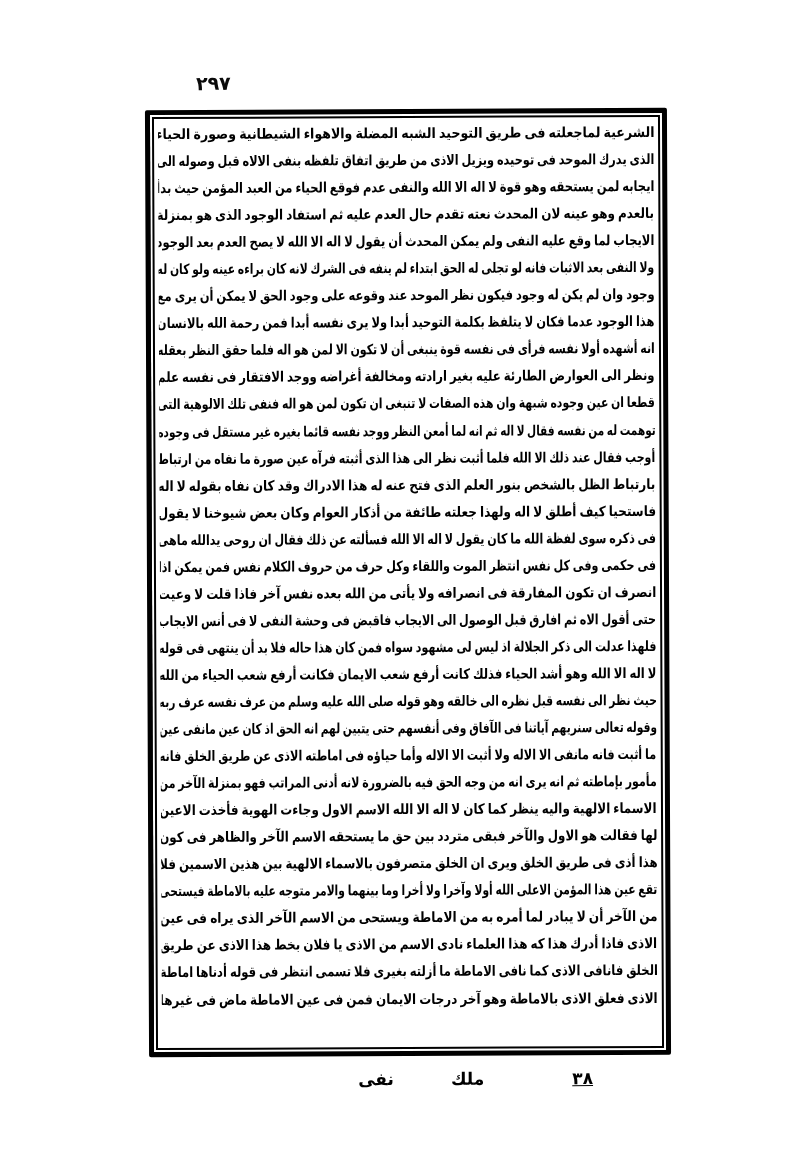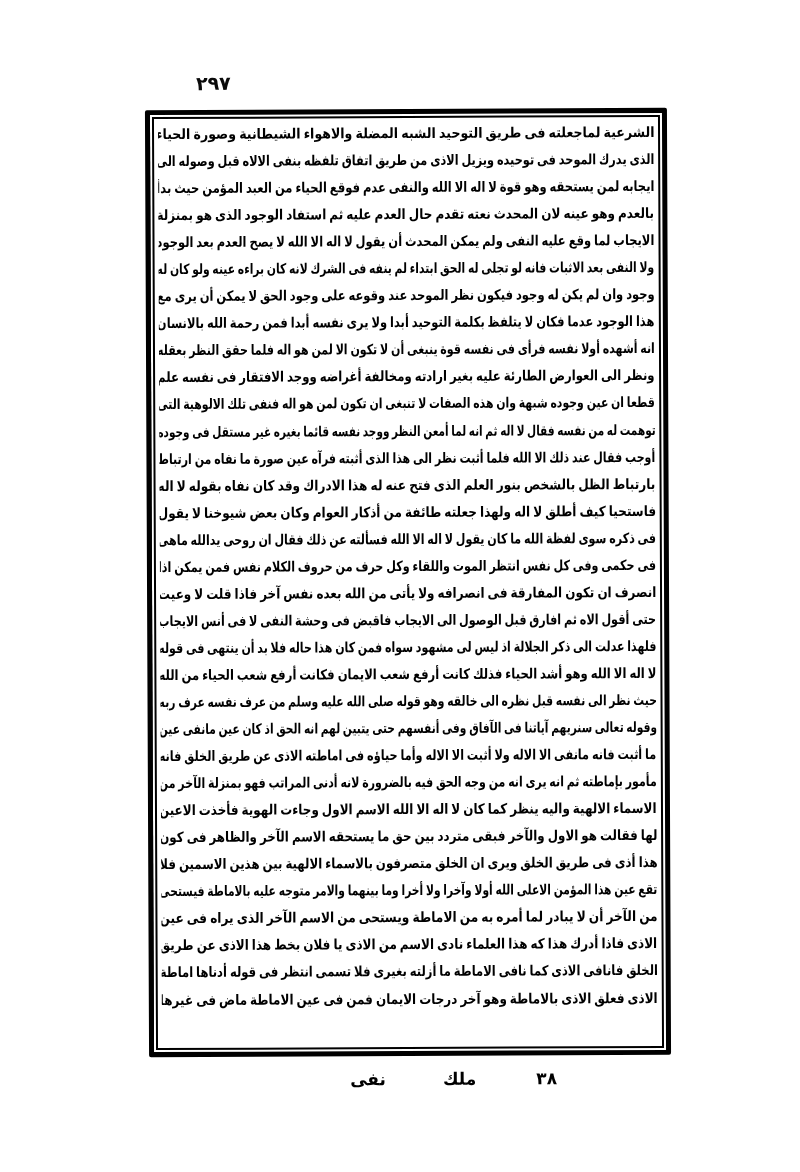--- a/index.html
+++ b/index.html
@@ -135,22 +135,22 @@
     transform: rotate(-0.3deg);
   }
   #folio-footer .foot-cell {
     font-family: "DejaVu Sans", sans-serif;
     font-weight: 700;
     font-size: 17px;
     line-height: 1;
     color: #000;
     white-space: nowrap;
   }
-  #quire-number { margin-right: 112px; }
-  #quire-mark   { margin-right: 60px; text-align: center; }
+  #quire-number { margin-right: 76px; text-decoration: underline; }
+  #quire-mark   { margin-right: 88px; text-align: center; }
   #catchword    { margin-right: 57px; }
 </style>
 </head>
 <body>
 
 <div id="page-sheet">
 
   <div id="folio-number">٢٩٧</div>
 
   <div id="text-frame">

